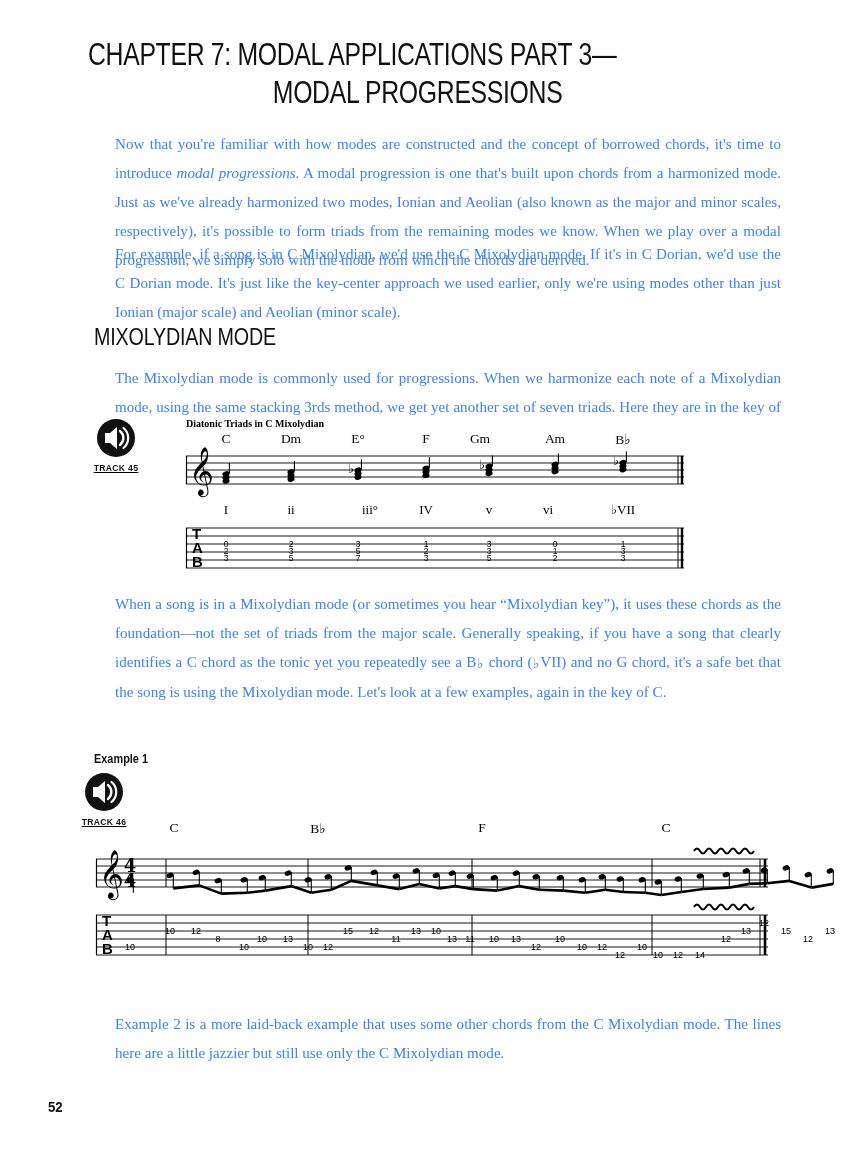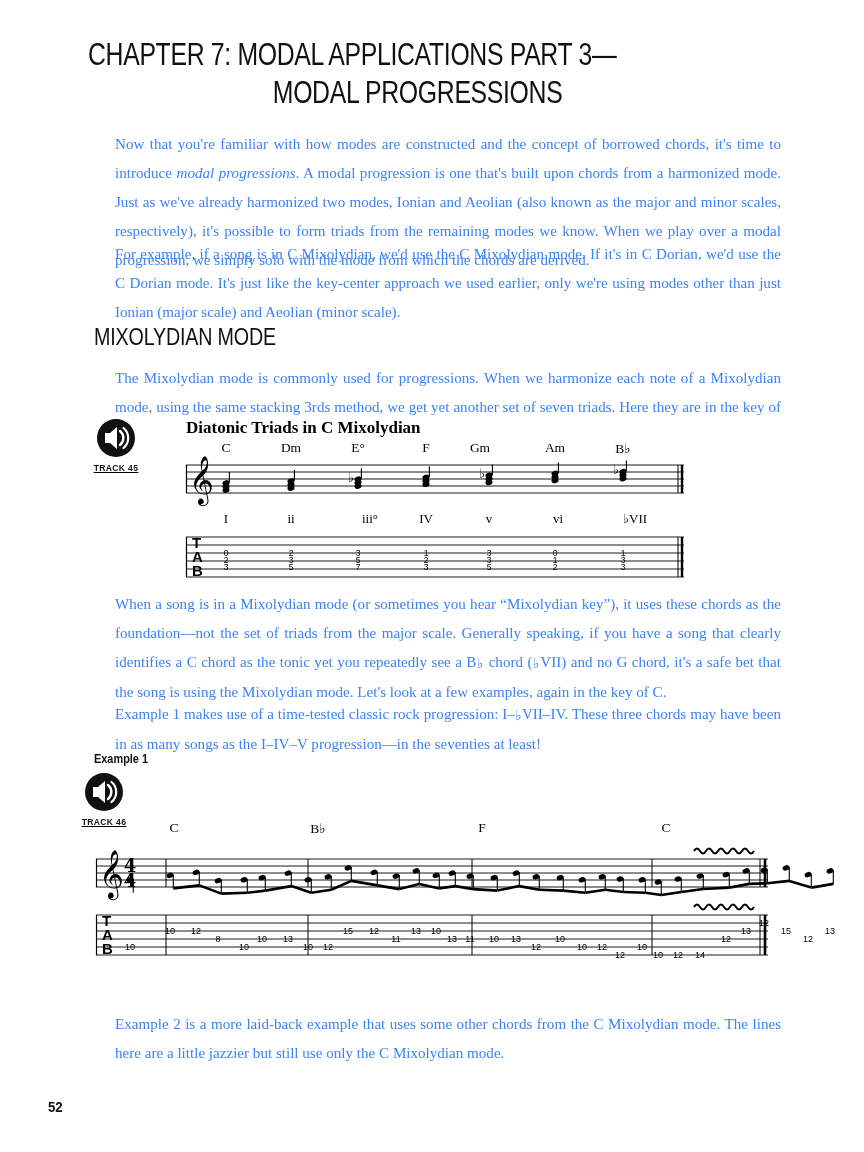--- a/index.html
+++ b/index.html
@@ -59,21 +59,21 @@
   #track45{left:88px;top:418px;}
   #track46{left:76px;top:772px;}
 
   
   .system{position:absolute;}
   #sys1{left:186px;top:418px;width:498px;}
   #sys2{left:96px;top:820px;width:672px;}
 
   .sys-title{
     font-family:"Liberation Serif","DejaVu Serif",serif;
-    font-weight:700;font-size:17px;color:#000;margin-bottom:2px;
+    font-weight:700;font-size:10px;color:#000;margin-bottom:2px;
   }
   .chordrow{position:relative;height:17px;}
   .chordrow span{
     position:absolute;font-size:13.5px;color:#000;
     transform:translateX(-50%);white-space:nowrap;
   }
   .rnrow{position:relative;height:18px;margin-top:2px;}
   .rnrow span{
     position:absolute;font-size:13px;color:#000;
     transform:translateX(-50%);white-space:nowrap;
@@ -183,22 +183,22 @@
           </g>
       </svg>
     </div>
 
     <div class="rnrow" id="n1-romans">
         <span style="left: 40px;">I</span>
         <span style="left: 105px;">ii</span>
         <span style="left: 184px;">iii°</span>
         <span style="left: 240px;">IV</span>
         <span style="left: 303px;">v</span>
-        <span style="left: 372px;">vi</span>
-        <span style="left: 437px; margin-left: 12px;">♭VII</span>
+        <span style="left: 362px;">vi</span>
+        <span style="left: 437px;">♭VII</span>
       </div>
 
     <div class="tab-wrap">
       <svg width="498" height="48" viewBox="0 0 498 48">
         <g stroke="#000" stroke-width="0.9">
           <line x1="0" y1="6" x2="498" y2="6"></line>
           <line x1="0" y1="14" x2="498" y2="14"></line>
           <line x1="0" y1="22" x2="498" y2="22"></line>
           <line x1="0" y1="30" x2="498" y2="30"></line>
           <line x1="0" y1="38" x2="498" y2="38"></line>
@@ -234,21 +234,20 @@
             <text x="437" y="25" text-anchor="middle">1</text>
             <text x="437" y="32" text-anchor="middle">3</text>
             <text x="437" y="39" text-anchor="middle">3</text>
           </g>
       </svg>
     </div>
   </div>
 
   <div class="para p4">When a song is in a Mixolydian mode (or sometimes you hear “Mixolydian key”), it uses these chords as the foundation—not the set of triads from the major scale. Generally speaking, if you have a song that clearly identifies a C chord as the tonic yet you repeatedly see a B<span class="flat">♭</span> chord (<span class="flat">♭</span>VII) and no G chord, it's a safe bet that the song is using the Mixolydian mode. Let's look at a few examples, again in the key of C.</div>
 
-  <div class="para p5">Example 1 makes use of a time-tested classic rock progression: I–<span class="flat">♭</span>VII–IV. These three chords may have been in as many songs as the I–IV–V progression—in the seventies at least!</div>
 
   <div class="ex-label">Example 1</div>
 
   <div class="track" id="track46">
     <div class="disc">
       <svg viewBox="0 0 40 40" width="40" height="40">
         <circle cx="20" cy="20" r="19" fill="#111"></circle>
         <path d="M9 15 h5 l7 -6 v22 l-7 -6 h-5 z" fill="#fff"></path>
         <path d="M24 13 a9 9 0 0 1 0 14" stroke="#fff" stroke-width="2.4" fill="none" stroke-linecap="round"></path>
         <path d="M27.5 10 a13 13 0 0 1 0 20" stroke="#fff" stroke-width="2.2" fill="none" stroke-linecap="round"></path>

